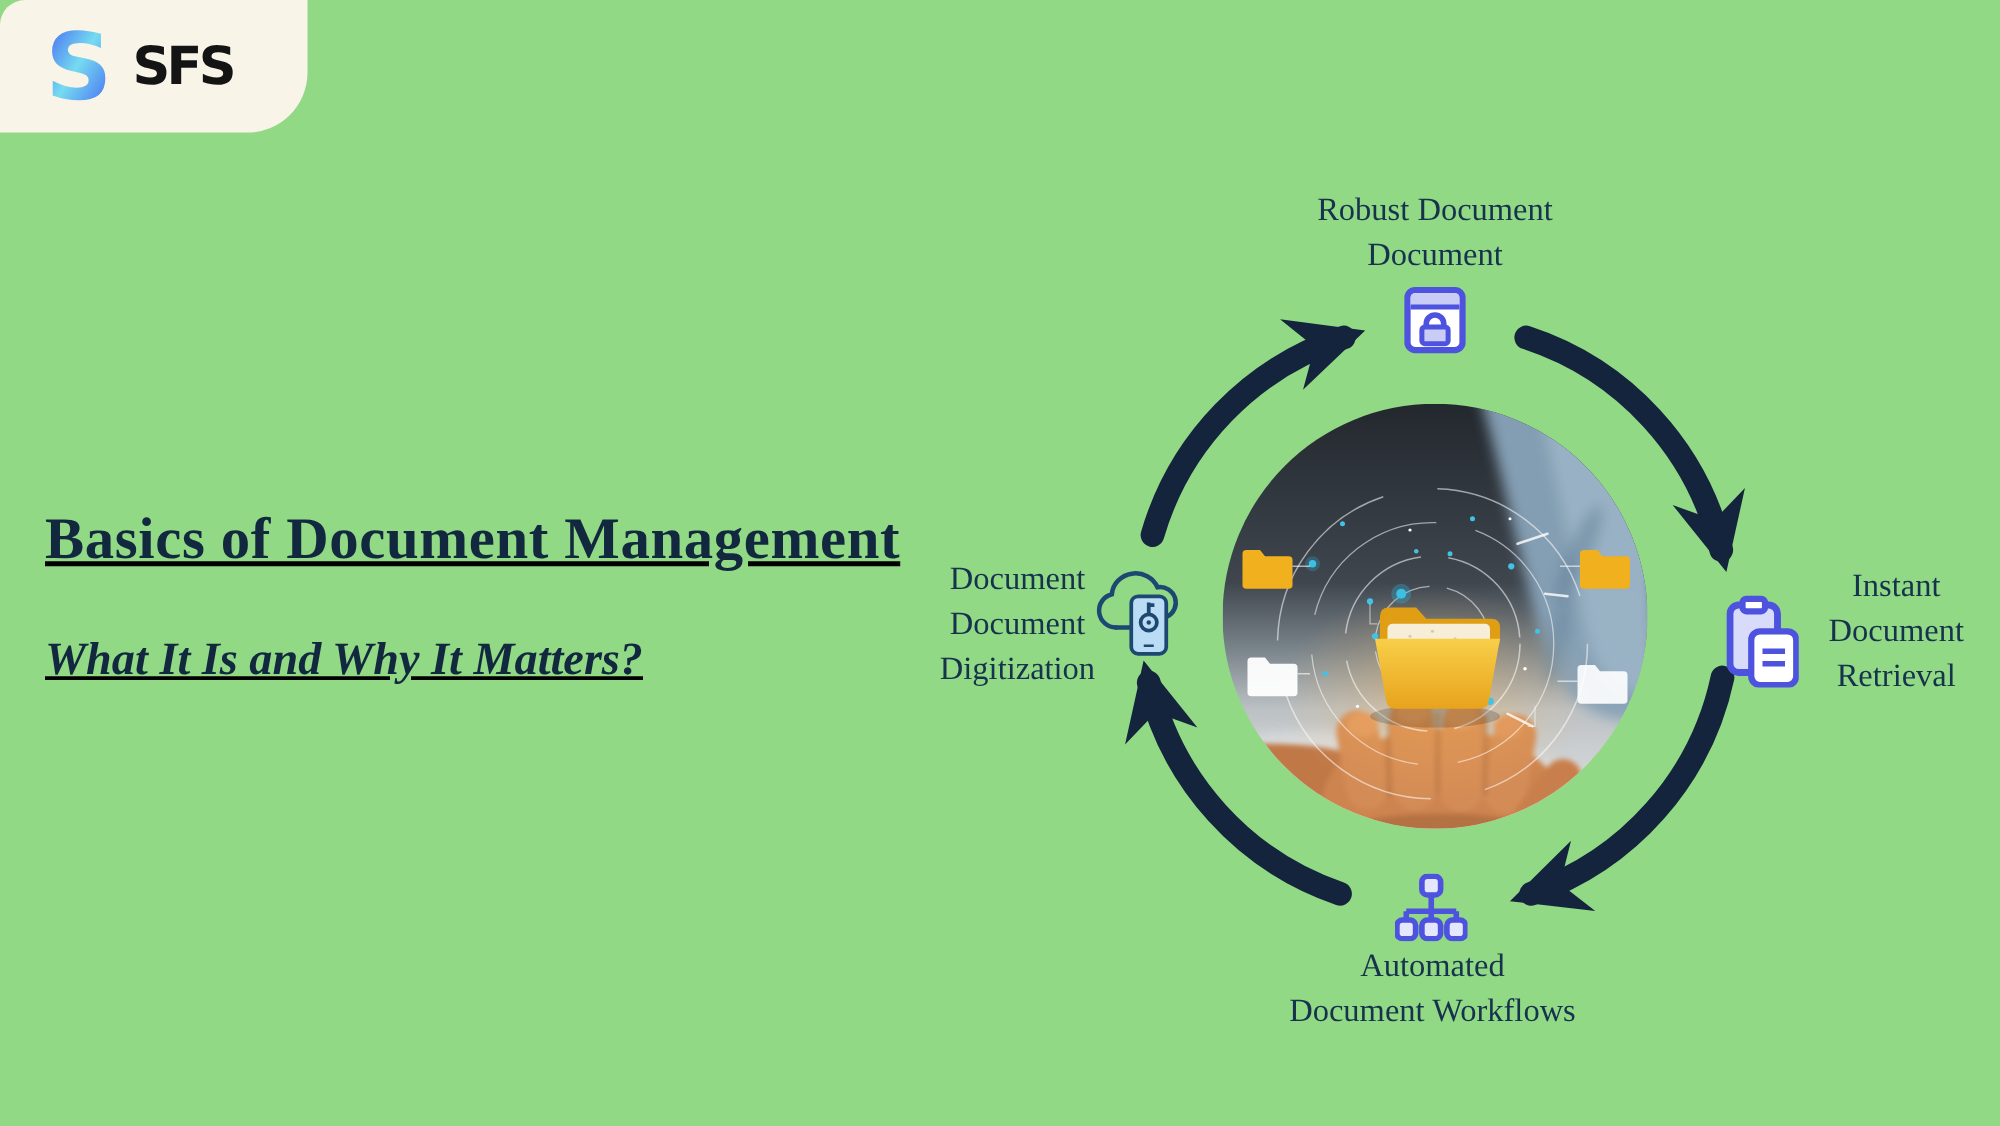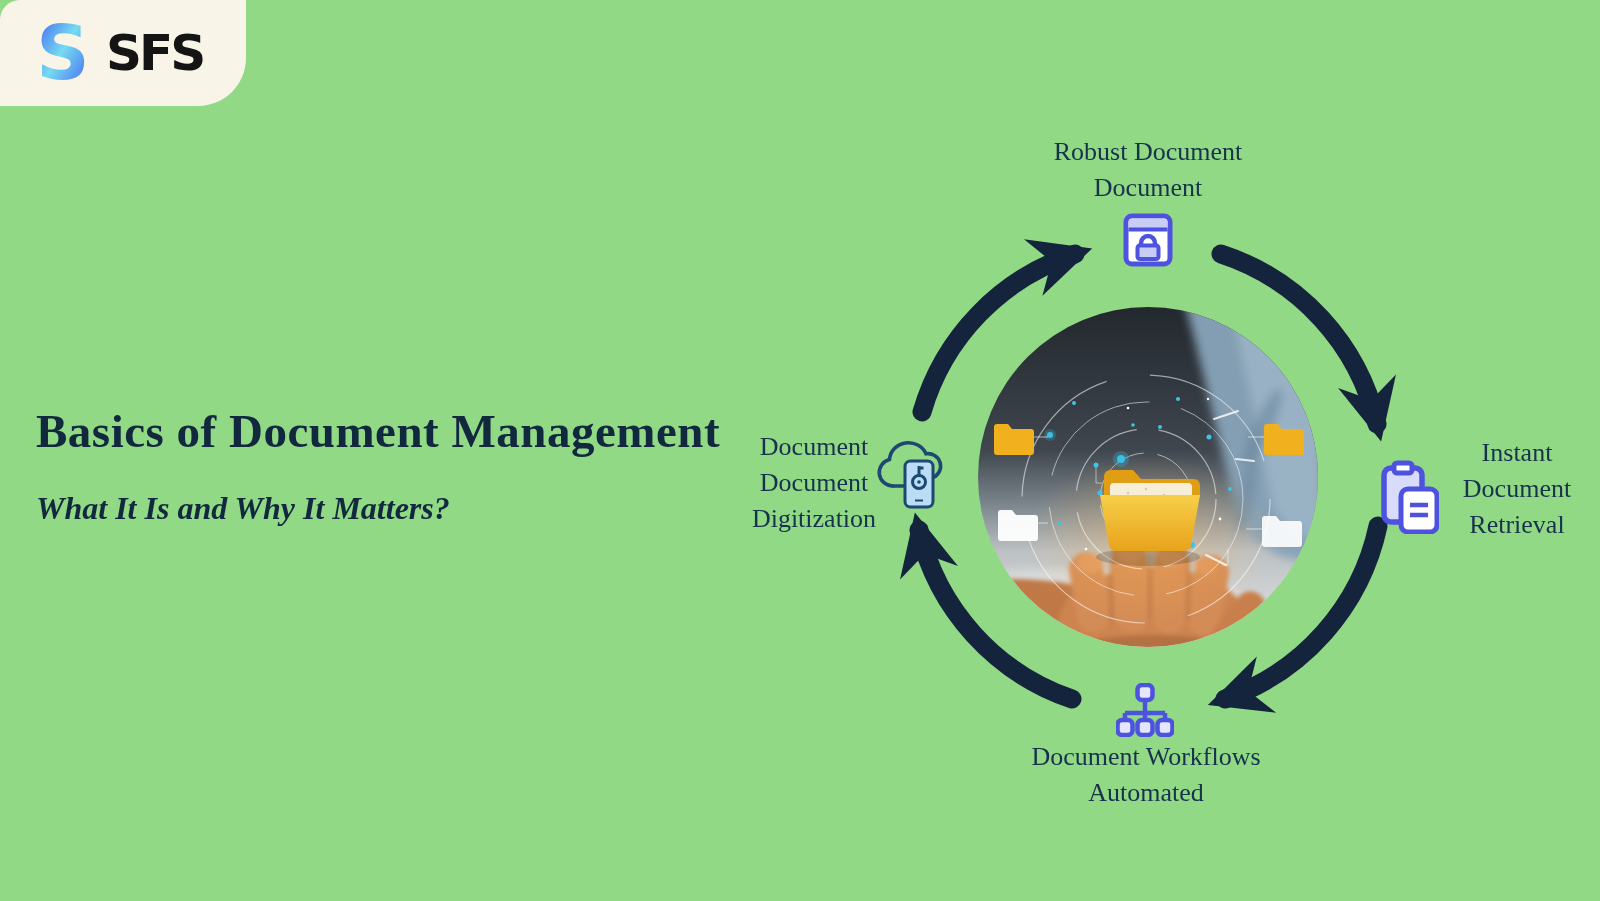--- a/index.html
+++ b/index.html
@@ -14,37 +14,37 @@
   .logo-card{
     position:absolute;left:0;top:0;width:246px;height:106px;
     background:#f9f4e8;border-radius:20px 0 48px 0;
     display:flex;align-items:center;gap:14px;
     padding-left:34px;box-sizing:border-box;
   }
   .logo-mark{width:58px;height:64px;flex:0 0 auto;}
   .logo-mark svg{overflow:visible;}
   .logo-text{
     font-family:"DejaVu Sans","Liberation Sans",sans-serif;
-    font-weight:bold;font-size:50px;letter-spacing:-3px;color:#141414;
+    font-weight:bold;font-size:42px;letter-spacing:-3px;color:#141414;
     line-height:1;
   }
 
   
-  .hero{position:absolute;left:36px;top:404px;width:760px;}
+  .hero{position:absolute;left:36px;top:404px;width:760px;text-decoration:underline;}
   .hero-title{
     margin:0;font-size:47px;line-height:54px;font-weight:bold;
     color:#12283f;letter-spacing:.5px;white-space:nowrap;
   }
   .hero-subtitle{
-    margin-top:32px;font-size:32px;font-style:italic;font-weight:bold;
+    margin-top:48px;font-size:37px;font-style:italic;font-weight:bold;
     color:#12283f;
   }
 
   
-  .diagram{position:absolute;left:753px;top:82px;width:790px;height:790px;}
+  .diagram{position:absolute;left:753px;top:98px;width:790px;height:790px;}
   .arcs{position:absolute;left:0;top:0;}
   .photo{
     position:absolute;left:225px;top:225px;width:340px;height:340px;
     border-radius:50%;overflow:hidden;
   }
   .node-icon{position:absolute;}
   .icon-security{left:370px;top:130px;}
   .icon-retrieval{left:628px;top:378px;}
   .icon-workflow{left:363px;top:601px;}
   .icon-digitization{left:122px;top:352px;}
@@ -246,22 +246,22 @@
       <svg width="58" height="74" viewBox="0 0 58 74">
         <rect x="3" y="8" width="38" height="54" rx="7" fill="#d8dbfa" stroke="#4d53df" stroke-width="5.5"></rect>
         <rect x="13" y="3" width="18" height="10" rx="3" fill="#ffffff" stroke="#4d53df" stroke-width="5"></rect>
         <rect x="20" y="29" width="36" height="43" rx="7" fill="#ffffff" stroke="#4d53df" stroke-width="5"></rect>
         <line x1="29" y1="45" x2="47" y2="45" stroke="#4d53df" stroke-width="4.5"></line>
         <line x1="29" y1="55" x2="47" y2="55" stroke="#4d53df" stroke-width="4.5"></line>
       </svg>
     </span>
 
     <div class="node-label label-bottom">
+      <div>Automated</div>
       <div>Document Workflows</div>
-      <div>Automated</div>
     </div>
     <span class="node-icon icon-workflow">
       <svg width="58" height="54" viewBox="0 0 58 54">
         <path d="M29,15 V30 M9,30 H49 M9,30 V39 M29,30 V39 M49,30 V39" fill="none" stroke="#4d53df" stroke-width="4.5"></path>
         <rect x="21.5" y="2" width="15" height="15" rx="4.5" fill="#e3e6fc" stroke="#4d53df" stroke-width="4.5"></rect>
         <rect x="1.5" y="37" width="15" height="15" rx="4.5" fill="#e3e6fc" stroke="#4d53df" stroke-width="4.5"></rect>
         <rect x="21.5" y="37" width="15" height="15" rx="4.5" fill="#e3e6fc" stroke="#4d53df" stroke-width="4.5"></rect>
         <rect x="41.5" y="37" width="15" height="15" rx="4.5" fill="#e3e6fc" stroke="#4d53df" stroke-width="4.5"></rect>
       </svg>
     </span>

